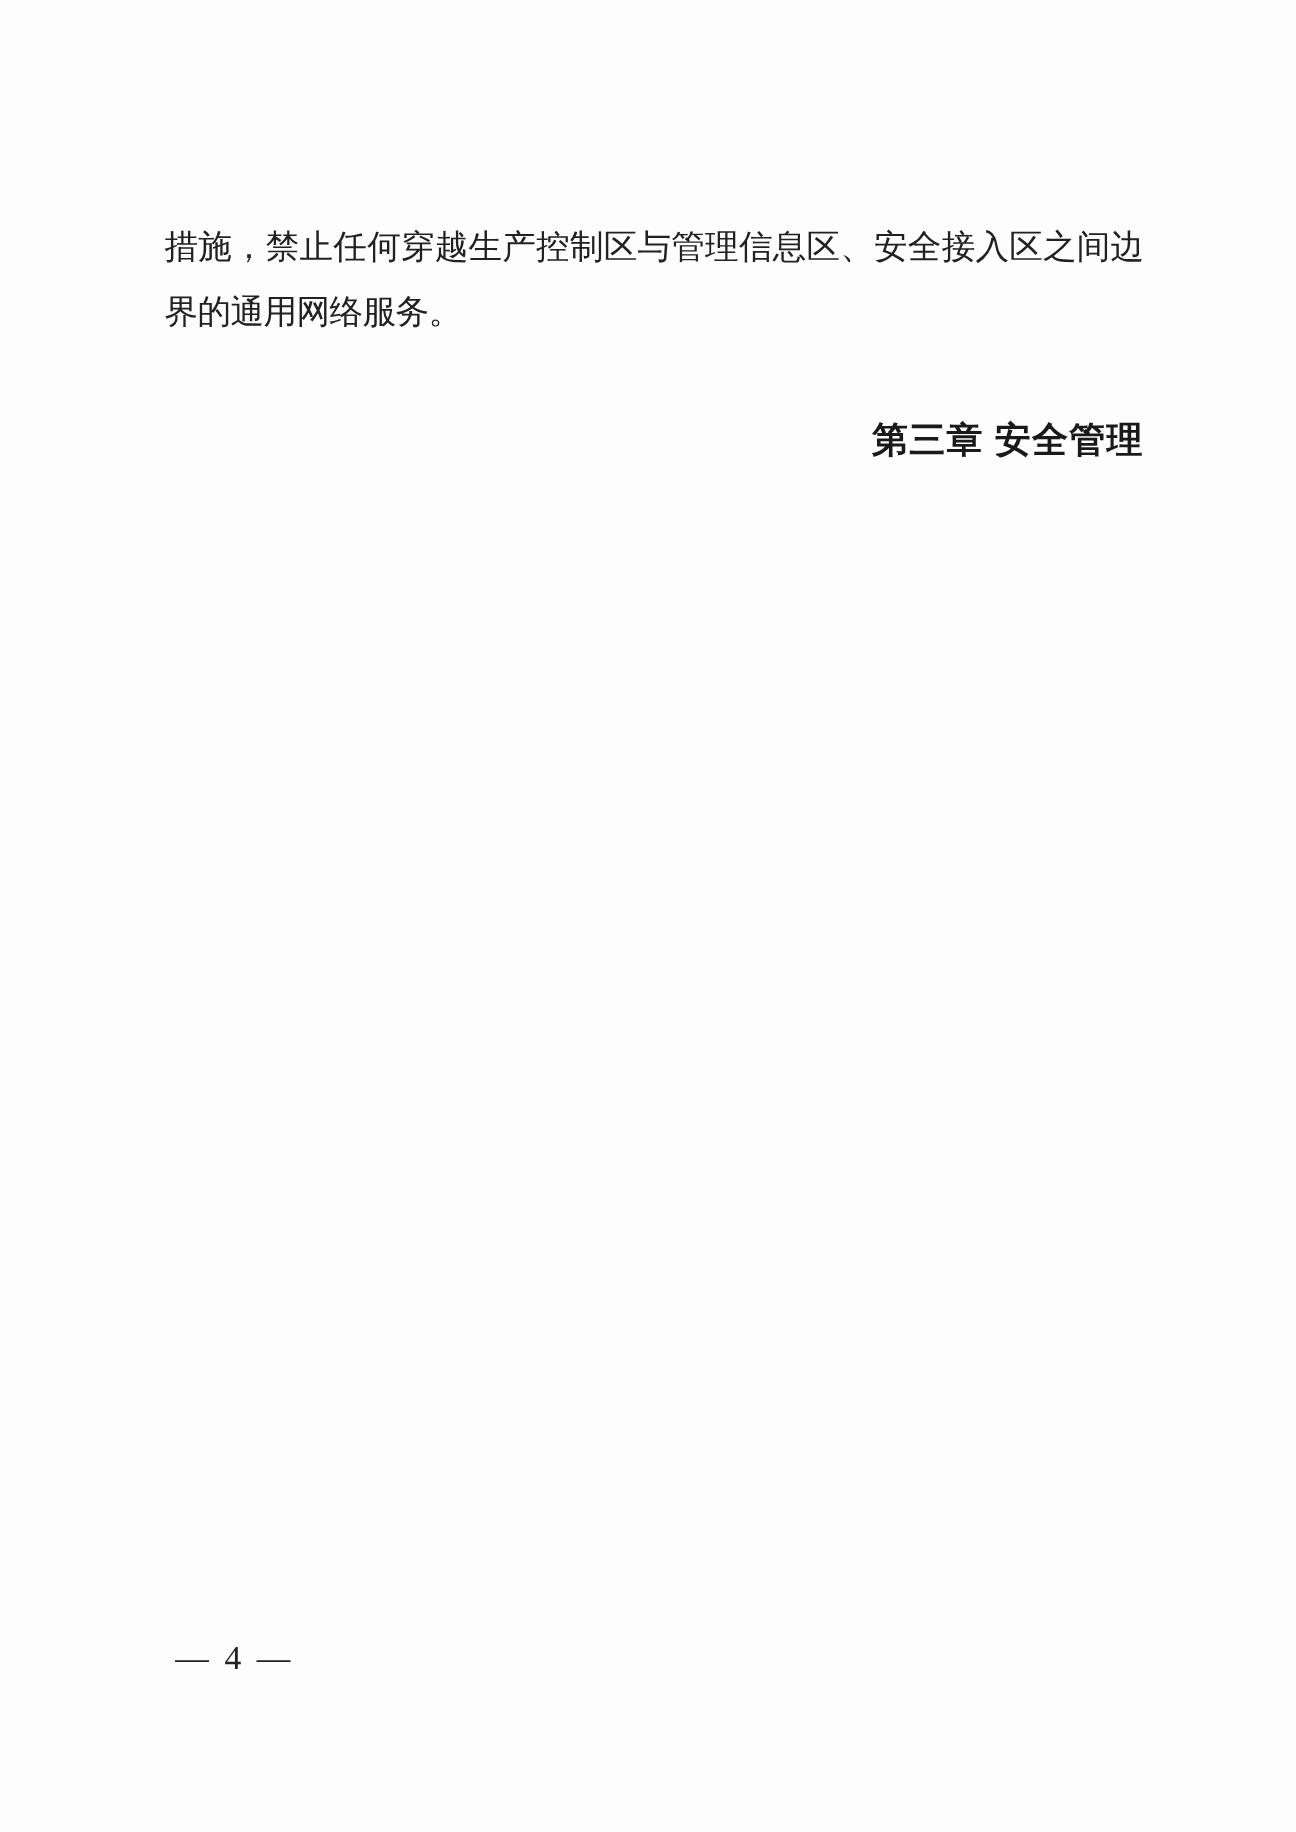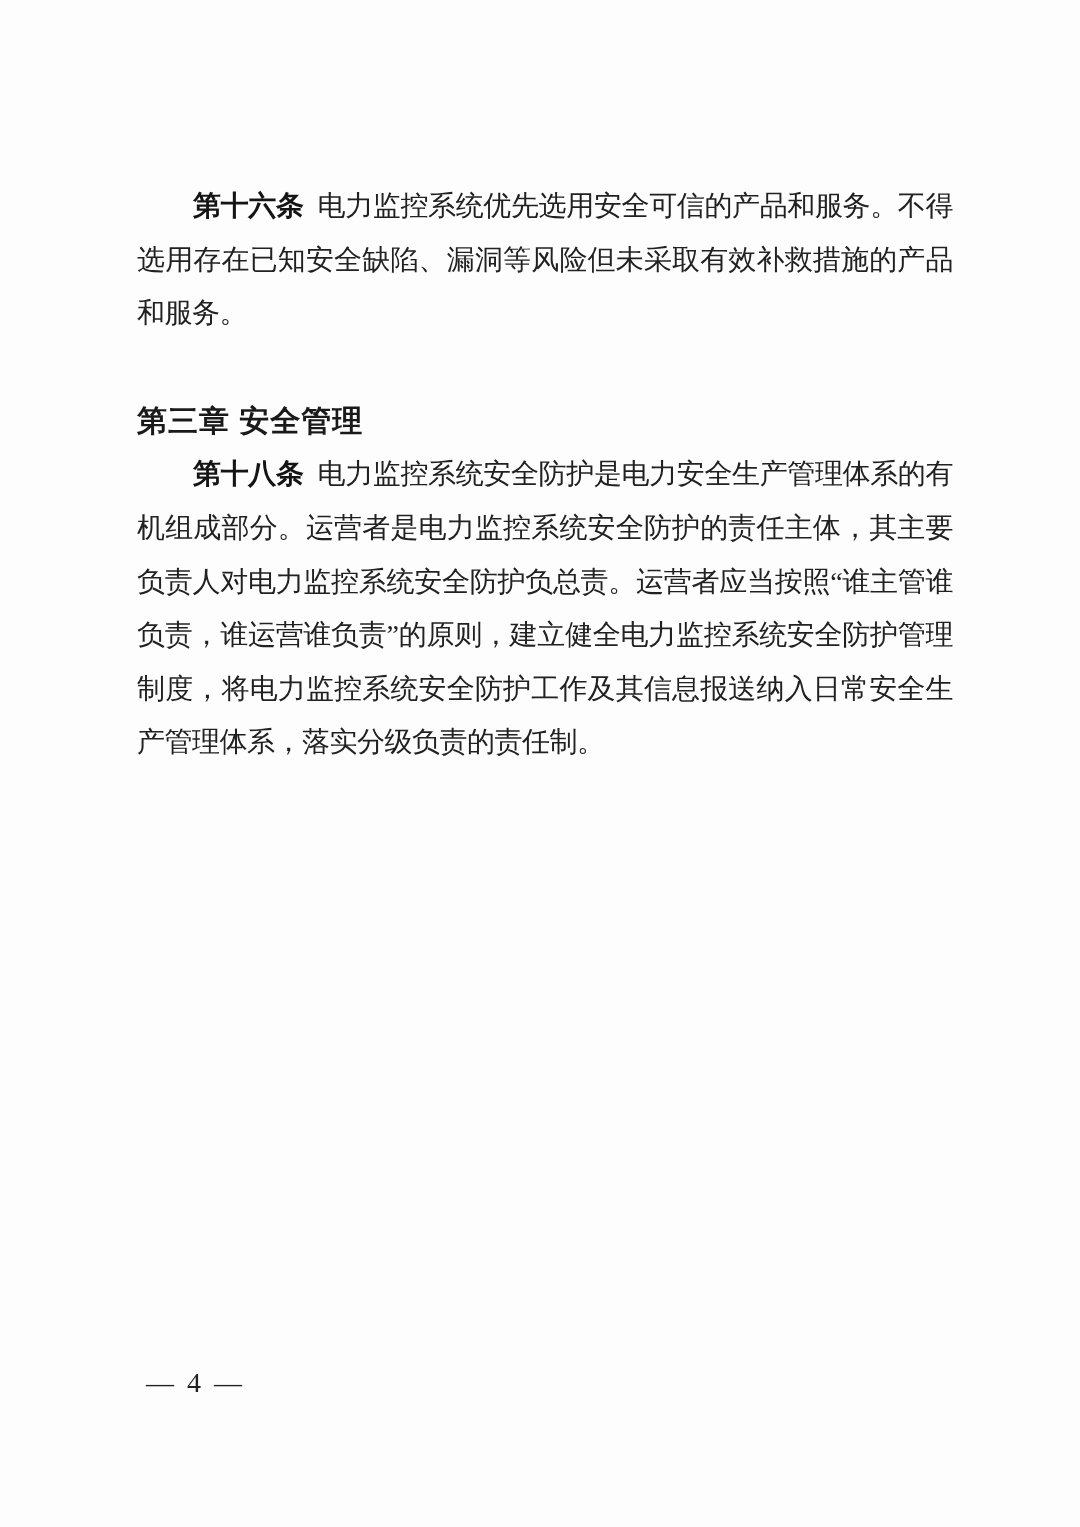--- a/index.html
+++ b/index.html
@@ -45,45 +45,44 @@
     margin-right: 14px;
   }
   h2.chapter-heading {
     margin: 54px 0 0 0;
     font-family: "Liberation Sans", "DejaVu Sans", sans-serif;
     font-weight: 700;
     font-size: 30px;
     line-height: 53.6px;
     letter-spacing: 1px;
     color: #1a1a1a;
-    text-align: left;
+    text-align: right;
     text-indent: 0;
   }
   .page-number {
     position: absolute;
     left: 146px;
     top: 1363px;
     font-family: "Liberation Serif", "DejaVu Serif", serif;
     font-size: 28px;
     line-height: 40px;
     letter-spacing: 3px;
     color: #222222;
   }
 </style>
 </head>
 <body>
 
 <div class="page">
   <div class="content">
 
+    <p class="body-para continuation"><span class="article-label"></span><span>措施，禁止任何穿越生产控制区与管理信息区、安全接入区之间边界的通用网络服务。</span></p>
 
-    <p class="body-para"><span class="article-label">第十六条</span><span>电力监控系统优先选用安全可信的产品和服务。不得选用存在已知安全缺陷、漏洞等风险但未采取有效补救措施的产品和服务。</span></p>
 
 
 
     <h2 class="chapter-heading">第三章 安全管理</h2>
 
-    <p class="body-para"><span class="article-label">第十八条</span><span>电力监控系统安全防护是电力安全生产管理体系的有机组成部分。运营者是电力监控系统安全防护的责任主体，其主要负责人对电力监控系统安全防护负总责。运营者应当按照“谁主管谁负责，谁运营谁负责”的原则，建立健全电力监控系统安全防护管理制度，将电力监控系统安全防护工作及其信息报送纳入日常安全生产管理体系，落实分级负责的责任制。</span></p>
 
   </div>
 
   <div class="page-number">— 4 —</div>
 </div>
 
 </body></html>

